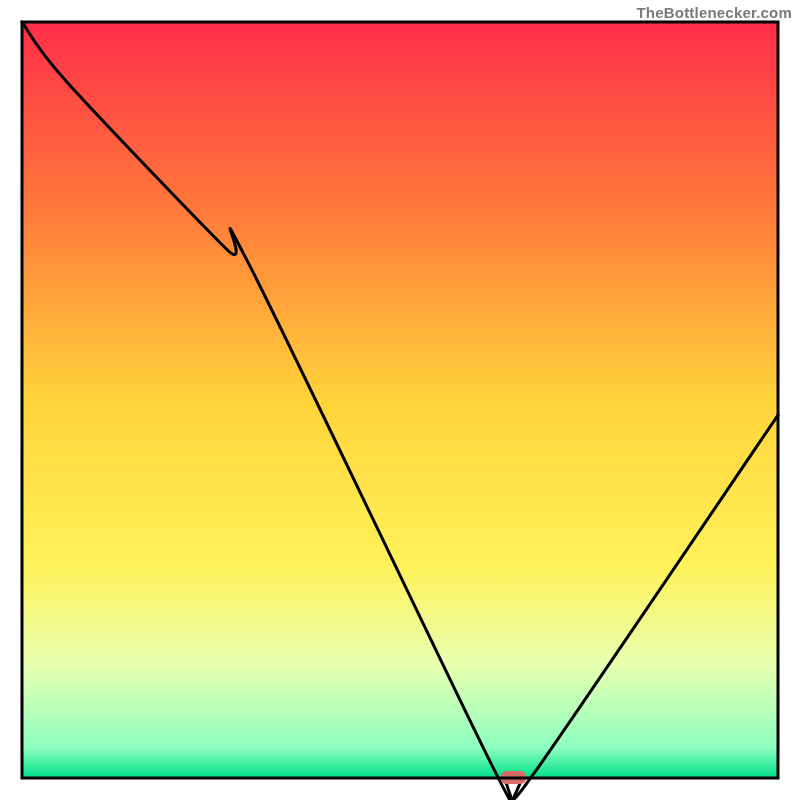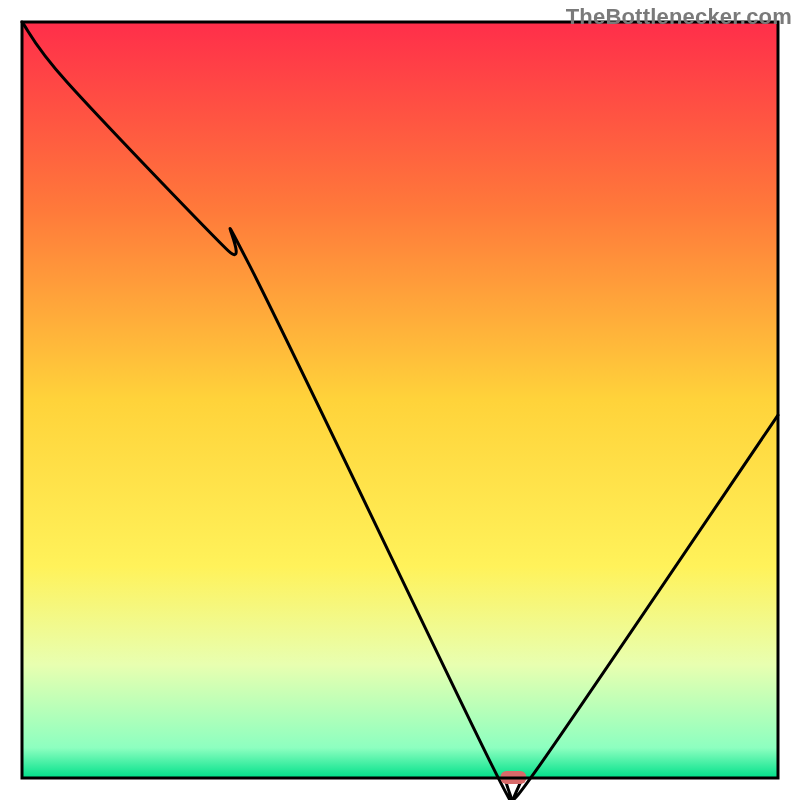--- a/index.html
+++ b/index.html
@@ -13,21 +13,21 @@
   }
   .chart-wrap {
     position: relative;
     width: 800px;
     height: 800px;
   }
   .attribution {
     position: absolute;
     top: 4px;
     right: 8px;
-    font-size: 22px;
+    font-size: 15px;
     font-weight: 600;
     color: #7a7a7a;
     letter-spacing: 0.2px;
     z-index: 10;
   }
   svg {
     display: block;
   }
 </style>
 </head>

